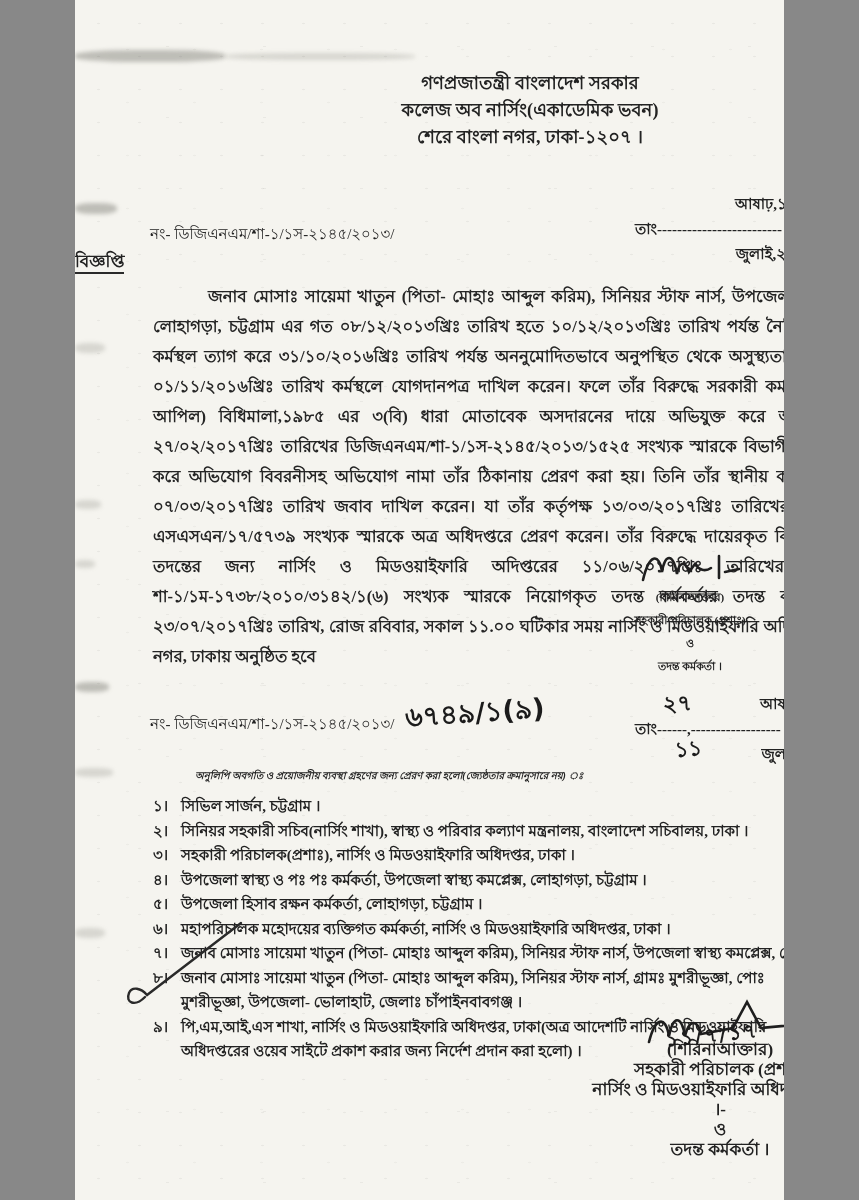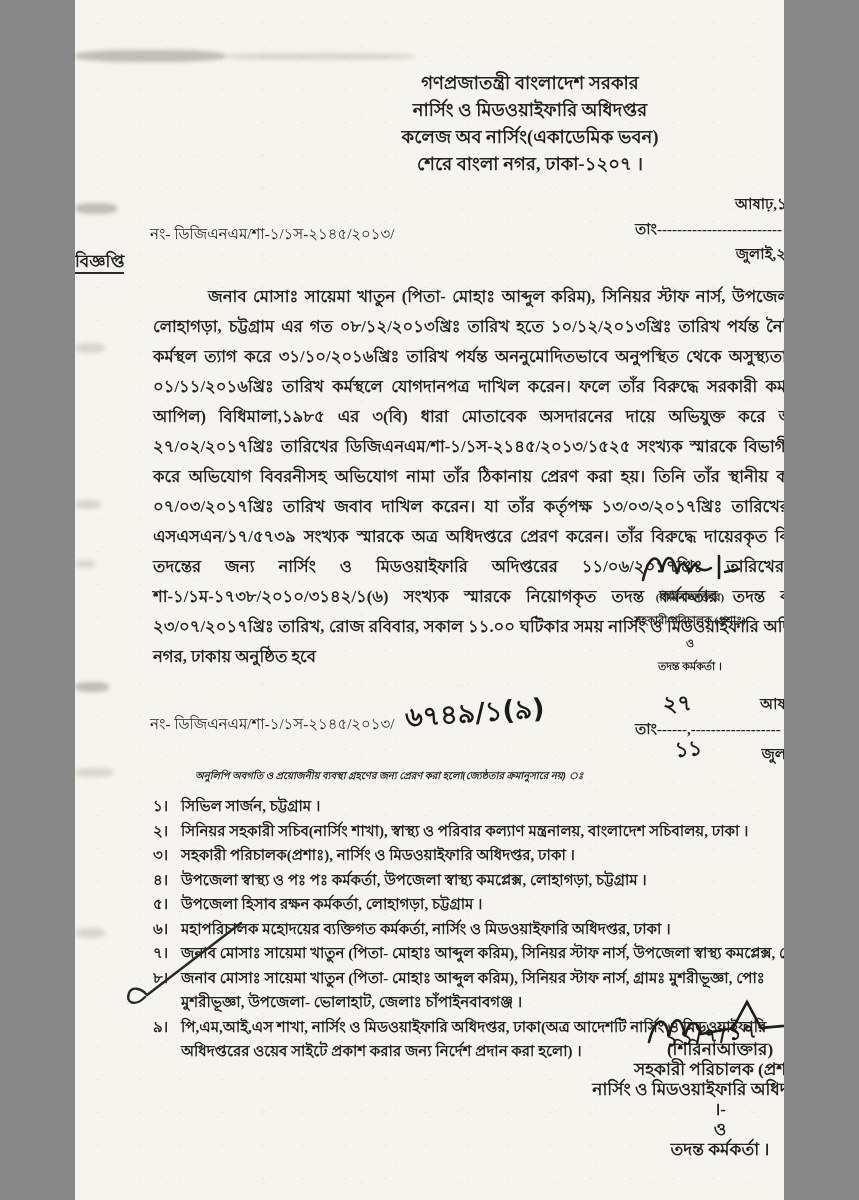--- a/index.html
+++ b/index.html
@@ -50,21 +50,20 @@
   <div class="smudge" style="left:0;top:203px;width:42px;height:11px;"></div>
   <div class="smudge faint" style="left:0;top:343px;width:30px;height:10px;"></div>
   <div class="smudge faint" style="left:0;top:500px;width:26px;height:9px;"></div>
   <div class="smudge faint" style="left:0;top:560px;width:20px;height:8px;"></div>
   <div class="smudge" style="left:0;top:682px;width:34px;height:10px;"></div>
   <div class="smudge faint" style="left:0;top:768px;width:38px;height:9px;"></div>
   <div class="smudge faint" style="left:0;top:928px;width:30px;height:10px;"></div>
 
   <div class="abs center" style="left:180px;top:70px;width:550px;">
     <div class="bn header-line">গণপ্রজাতন্ত্রী বাংলাদেশ সরকার</div>
-    <div class="bn header-line">নার্সিং ও মিডওয়াইফারি অধিদপ্তর</div>
     <div class="bn header-line">কলেজ অব নার্সিং(একাডেমিক ভবন)</div>
     <div class="bn header-line">শেরে বাংলা নগর, ঢাকা-১২০৭ ।</div>
   </div>
 
   <div class="abs memo" style="left:75px;top:222px;">নং- ডিজিএনএম/শা-১/১স-২১৪৫/২০১৩/</div>
   <div class="abs datecol" style="left:560px;top:192px;width:230px;">
     <div style="text-align:center;padding-left:60px;">আষাঢ়,১৪২৪ ।</div>
     <div>তাং-------------------------</div>
     <div style="text-align:center;padding-left:60px;">জুলাই,২০১৭ ।</div>
   </div>

